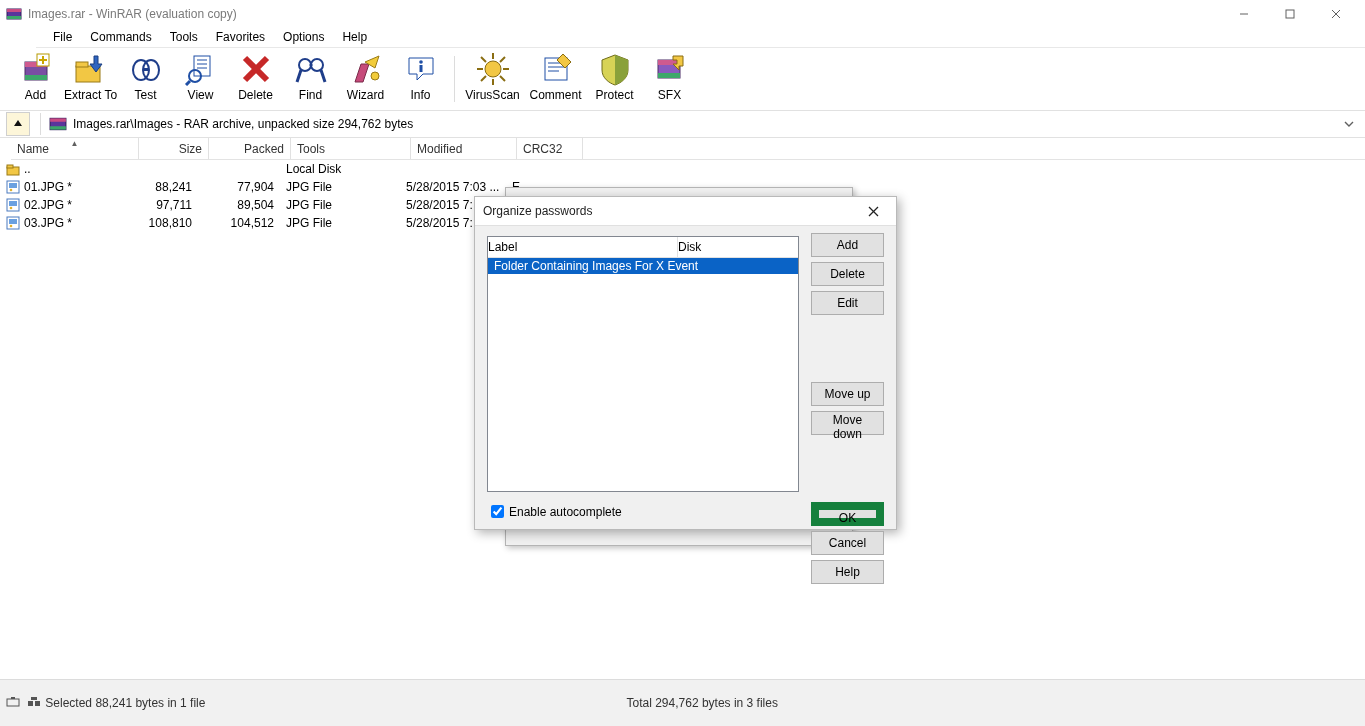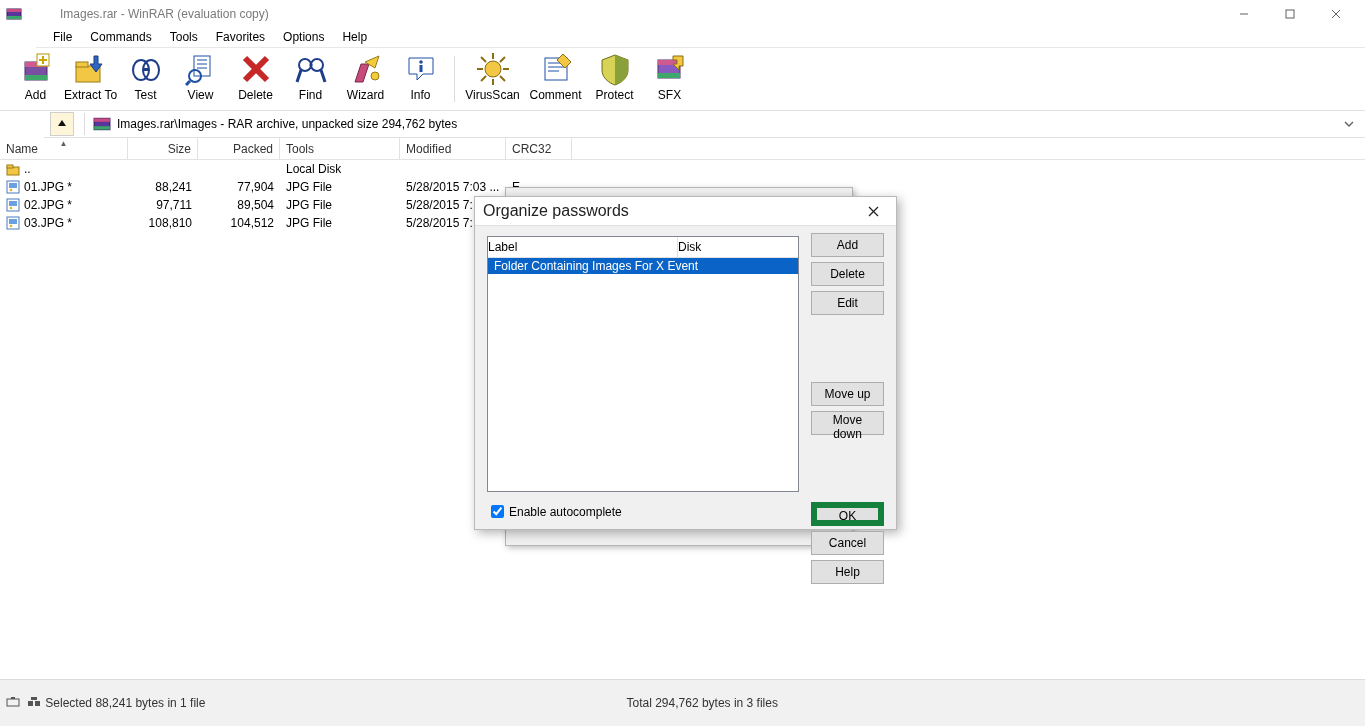--- a/index.html
+++ b/index.html
@@ -14,21 +14,20 @@
   }
   
   .titlebar {
     height: 27px;
     display: flex;
     align-items: center;
     padding: 0 6px;
     border-bottom: 0px solid #dcdcdc;
     background: #ffffff;
     color: #7a7a7a;
-    gap: 32px;
   }
   .titlebar .app-icon {
     width: 16px; height: 16px; margin-right: 6px;
   }
   .titlebar .title-text { flex: 0 0 auto; }
   .win-controls {
     margin-left: auto;
     display: flex; align-items: center;
   }
   .win-btn {
@@ -75,21 +74,20 @@
     width: 1px; height: 46px; margin: 4px 6px 0 6px;
     background: #dcdcdc;
   }
   
   .addrbar {
     height: 26px;
     display: flex; align-items: center;
     background: #fff;
     padding: 0 6px;
     border-bottom: 1px solid #e1e1e1;
-    margin-left: 44px;
   }
   .addrbar .up-btn {
     width: 22px; height: 22px;
     border: 1px solid #cfcfcf; background:#fdf6d9;
     display:flex; align-items:center; justify-content:center;
     margin-right: 10px;
   }
   .addrbar .drop-sep {
     width: 1px; height: 22px; background:#dcdcdc; margin-right:8px;
   }
@@ -107,21 +105,21 @@
   
   .filelist-wrap {
     position: relative;
     height: 563px; 
     border-top: 0;
     overflow: hidden;
   }
   .flh {
     display:flex; height:21px; border-bottom:1px solid #e3e3e3;
     background:#fff;
-    font-size:12px; color:#333;
+    font-size:12px; color:#333;margin-left:11px;
   }
   .flh .col {
     display:flex; align-items:center;
     padding-left:6px;
     border-right: 1px solid #e1e1e1;
     box-sizing:border-box;
     position:relative;
   }
   .flh .col.num { justify-content:flex-end; padding-right:6px; padding-left:0;}
   .sort-caret {
@@ -179,21 +177,21 @@
     border:1px solid #b9b9b9;
     box-shadow: 3px 3px 10px rgba(0,0,0,0.30);
     display:flex; flex-direction:column;
   }
   .dlg-titlebar {
     height:28px; background:#ffffff;
     display:flex; align-items:center;
     padding:0 8px;
     border-bottom:1px solid #e0e0e0;
   }
-  .dlg-title { flex:1; font-size:16px; color:#222; }
+  .dlg-title { flex:1; font-size:12px; color:#222; }
   .dlg-close {
     width:30px; height:22px;
     display:flex;align-items:center;justify-content:center;
     color:#333;
   }
   .dlg-body {
     flex:1; position:relative;
     padding:10px 12px 8px 12px;
   }
   .dlg-list {
@@ -226,21 +224,21 @@
   .dlg-buttons button, .dlg-buttons .btnspace {
     display:block; width:73px; height:24px;
     margin-bottom:5px;
     font-family:inherit; font-size:12px;
     background:#e1e1e1;
     border:1px solid #adadad;
     color:#000;
   }
   .dlg-buttons .btnspace { visibility:hidden; }
   .dlg-buttons button.default {
-    border:6px solid #15803d;
+    border:8px solid #15803d;
     height:24px;
   }
   .dlg-check {
     position:absolute; left:12px; bottom:8px;
     display:flex; align-items:center;
     font-size:12px;
   }
   .dlg-check input { margin-right:5px; }
 </style>
 </head>

